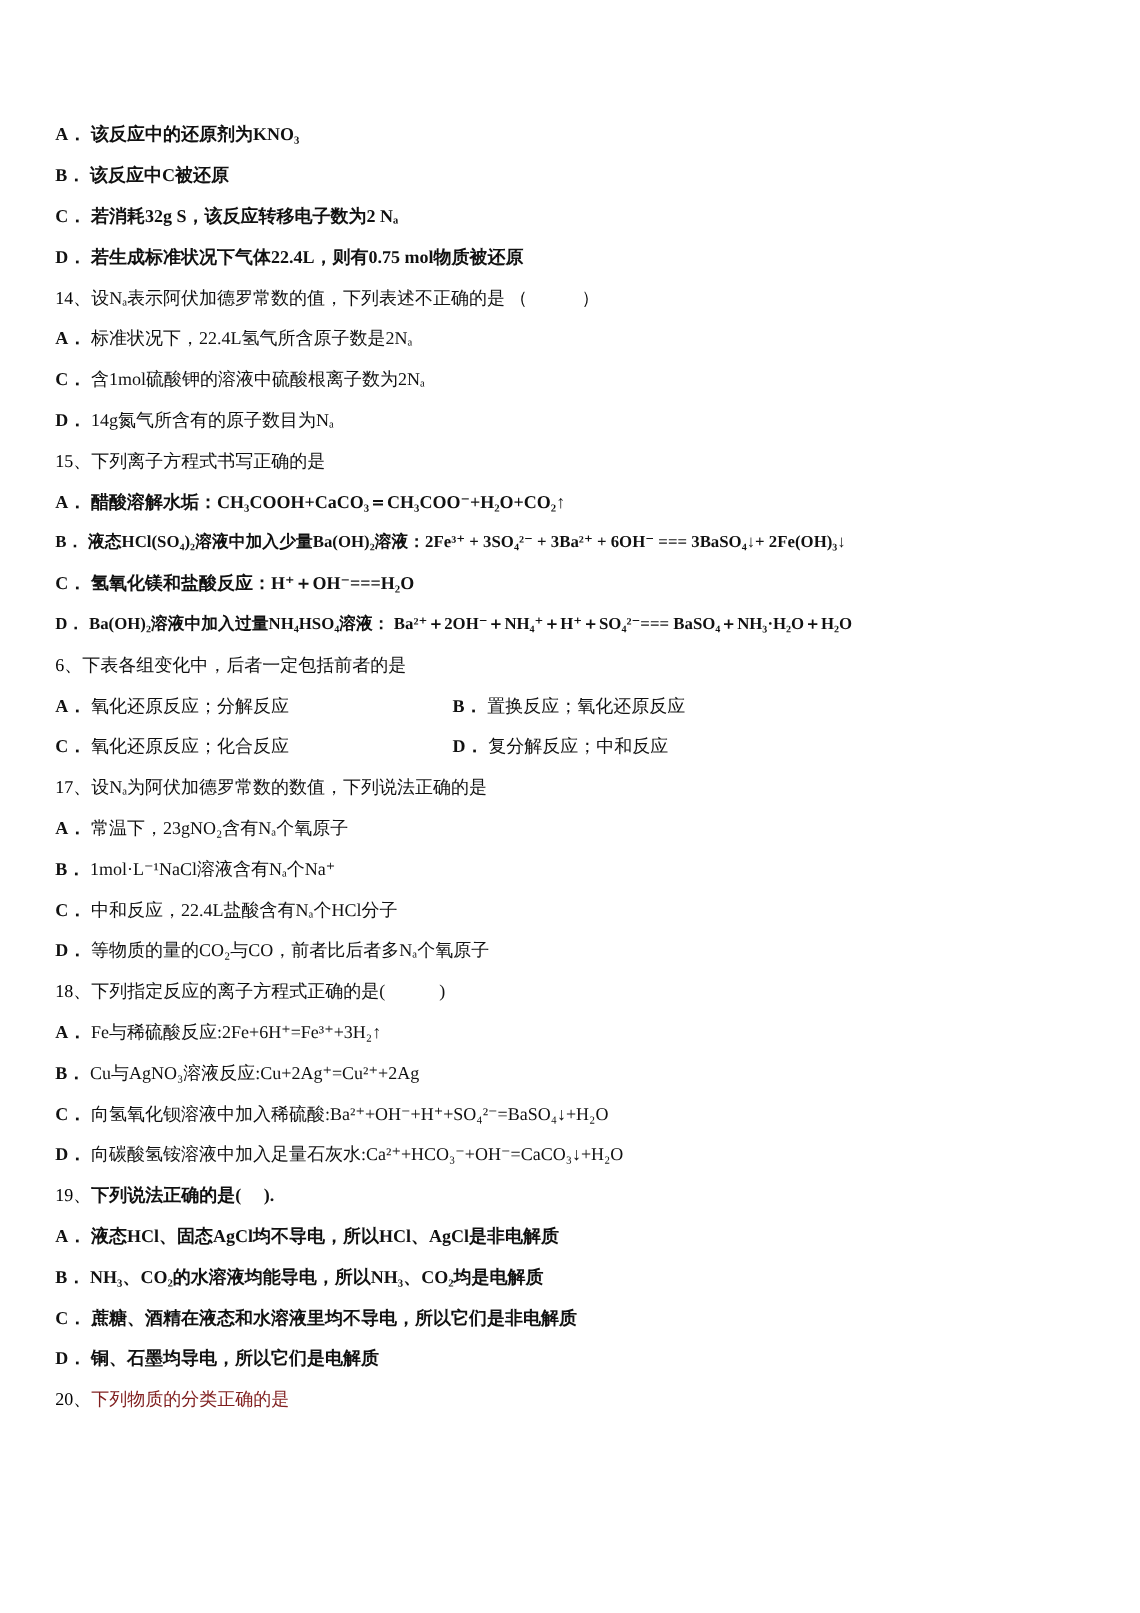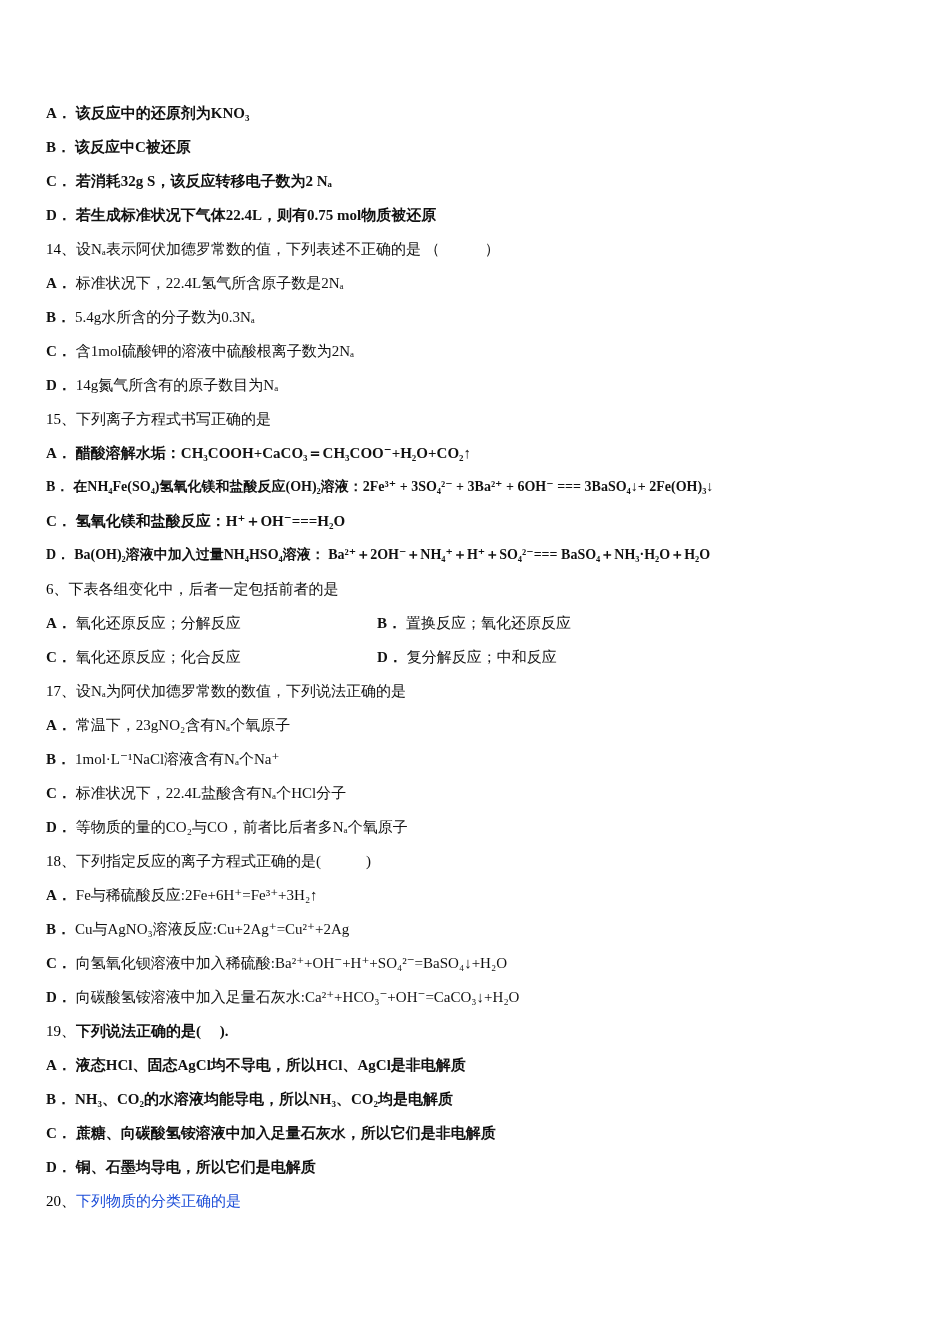--- a/index.html
+++ b/index.html
@@ -8,21 +8,21 @@
       font-family: "Liberation Serif", "DejaVu Serif", serif;
       color: #111111;
     }
     .page { position: absolute; left: 46px; top: 96px; right: 40px; }
     .line {
       height: 34px; line-height: 34px; font-size: 15px; white-space: nowrap;
       position: relative;
     }
     .q-num { color: #000000; font-weight: normal; }
     .q-text { font-weight: normal; color: #111; font-family: Liberation Serif, serif; }
-    .q20 .q-text { color: #1d4ed8; text-align: right; }
+    .q20 .q-text { color: #7f1d1d; text-align: right; }
     .opt-label { font-weight: bold; margin-right: 4px; }
     .bold { font-weight: bold; text-align: right; }
     .two-col { display: flex; }
     .two-col .col { width: 331px; }
   </style>
 </head>
 <body>
 
 <div class="page">
 
@@ -39,37 +39,34 @@
     <span class="opt-label">D．</span><span class="opt-text bold">若生成标准状况下气体22.4L，则有0.75 mol物质被还原</span>
   </div>
 
   <div class="line">
     <span class="q-num">14、</span><span class="q-text">设Nₐ表示阿伏加德罗常数的值，下列表述不正确的是 （　　　）</span>
   </div>
   <div class="line">
     <span class="opt-label">A．</span><span class="opt-text">标准状况下，22.4L氢气所含原子数是2Nₐ</span>
   </div>
   <div class="line">
-    <span class="opt-label">B．</span><span class="opt-text">5.4g水所含的分子数为0.3Nₐ</span>
-  </div>
-  <div class="line">
     <span class="opt-label">C．</span><span class="opt-text">含1mol硫酸钾的溶液中硫酸根离子数为2Nₐ</span>
   </div>
   <div class="line">
     <span class="opt-label">D．</span><span class="opt-text">14g氮气所含有的原子数目为Nₐ</span>
   </div>
 
   <div class="line">
     <span class="q-num">15、</span><span class="q-text">下列离子方程式书写正确的是</span>
   </div>
   <div class="line">
     <span class="opt-label">A．</span><span class="opt-text bold">醋酸溶解水垢：CH₃COOH+CaCO₃＝CH₃COO⁻+H₂O+CO₂↑</span>
   </div>
   <div class="line" style="font-size:14px;">
-    <span class="opt-label">B．</span><span class="opt-text bold">在NH₄Fe(SO₄)氢氧化镁和盐酸反应(OH)₂溶液：2Fe³⁺ + 3SO₄²⁻ + 3Ba²⁺ + 6OH⁻ === 3BaSO₄↓+ 2Fe(OH)₃↓</span>
+    <span class="opt-label">B．</span><span class="opt-text bold">液态HCl(SO₄)₂溶液中加入少量Ba(OH)₂溶液：2Fe³⁺ + 3SO₄²⁻ + 3Ba²⁺ + 6OH⁻ === 3BaSO₄↓+ 2Fe(OH)₃↓</span>
   </div>
   <div class="line">
     <span class="opt-label">C．</span><span class="opt-text bold">氢氧化镁和盐酸反应：H⁺＋OH⁻===H₂O</span>
   </div>
   <div class="line" style="font-size:14px;">
     <span class="opt-label">D．</span><span class="opt-text bold">Ba(OH)₂溶液中加入过量NH₄HSO₄溶液： Ba²⁺＋2OH⁻＋NH₄⁺＋H⁺＋SO₄²⁻=== BaSO₄＋NH₃·H₂O＋H₂O</span>
   </div>
 
   <div class="line">
     <span class="q-num">6、</span><span class="q-text">下表各组变化中，后者一定包括前者的是</span>
@@ -94,21 +91,21 @@
   <div class="line">
     <span class="q-num">17、</span><span class="q-text">设Nₐ为阿伏加德罗常数的数值，下列说法正确的是</span>
   </div>
   <div class="line">
     <span class="opt-label">A．</span><span class="opt-text">常温下，23gNO₂含有Nₐ个氧原子</span>
   </div>
   <div class="line">
     <span class="opt-label">B．</span><span class="opt-text">1mol·L⁻¹NaCl溶液含有Nₐ个Na⁺</span>
   </div>
   <div class="line">
-    <span class="opt-label">C．</span><span class="opt-text">标准状况下，22.4L盐酸含有Nₐ个HCl分子</span>
+    <span class="opt-label">C．</span><span class="opt-text">中和反应，22.4L盐酸含有Nₐ个HCl分子</span>
   </div>
   <div class="line">
     <span class="opt-label">D．</span><span class="opt-text">等物质的量的CO₂与CO，前者比后者多Nₐ个氧原子</span>
   </div>
 
   <div class="line">
     <span class="q-num">18、</span><span class="q-text">下列指定反应的离子方程式正确的是(　　　)</span>
   </div>
   <div class="line">
     <span class="opt-label">A．</span><span class="opt-text">Fe与稀硫酸反应:2Fe+6H⁺=Fe³⁺+3H₂↑</span>
@@ -126,21 +123,21 @@
   <div class="line">
     <span class="q-num">19、</span><span class="q-text bold">下列说法正确的是(　 ).</span>
   </div>
   <div class="line">
     <span class="opt-label">A．</span><span class="opt-text bold">液态HCl、固态AgCl均不导电，所以HCl、AgCl是非电解质</span>
   </div>
   <div class="line">
     <span class="opt-label">B．</span><span class="opt-text bold">NH₃、CO₂的水溶液均能导电，所以NH₃、CO₂均是电解质</span>
   </div>
   <div class="line">
-    <span class="opt-label">C．</span><span class="opt-text bold">蔗糖、向碳酸氢铵溶液中加入足量石灰水，所以它们是非电解质</span>
+    <span class="opt-label">C．</span><span class="opt-text bold">蔗糖、酒精在液态和水溶液里均不导电，所以它们是非电解质</span>
   </div>
   <div class="line">
     <span class="opt-label">D．</span><span class="opt-text bold">铜、石墨均导电，所以它们是电解质</span>
   </div>
 
   <div class="line q20">
     <span class="q-num">20、</span><span class="q-text">下列物质的分类正确的是</span>
   </div>
 
 </div>

